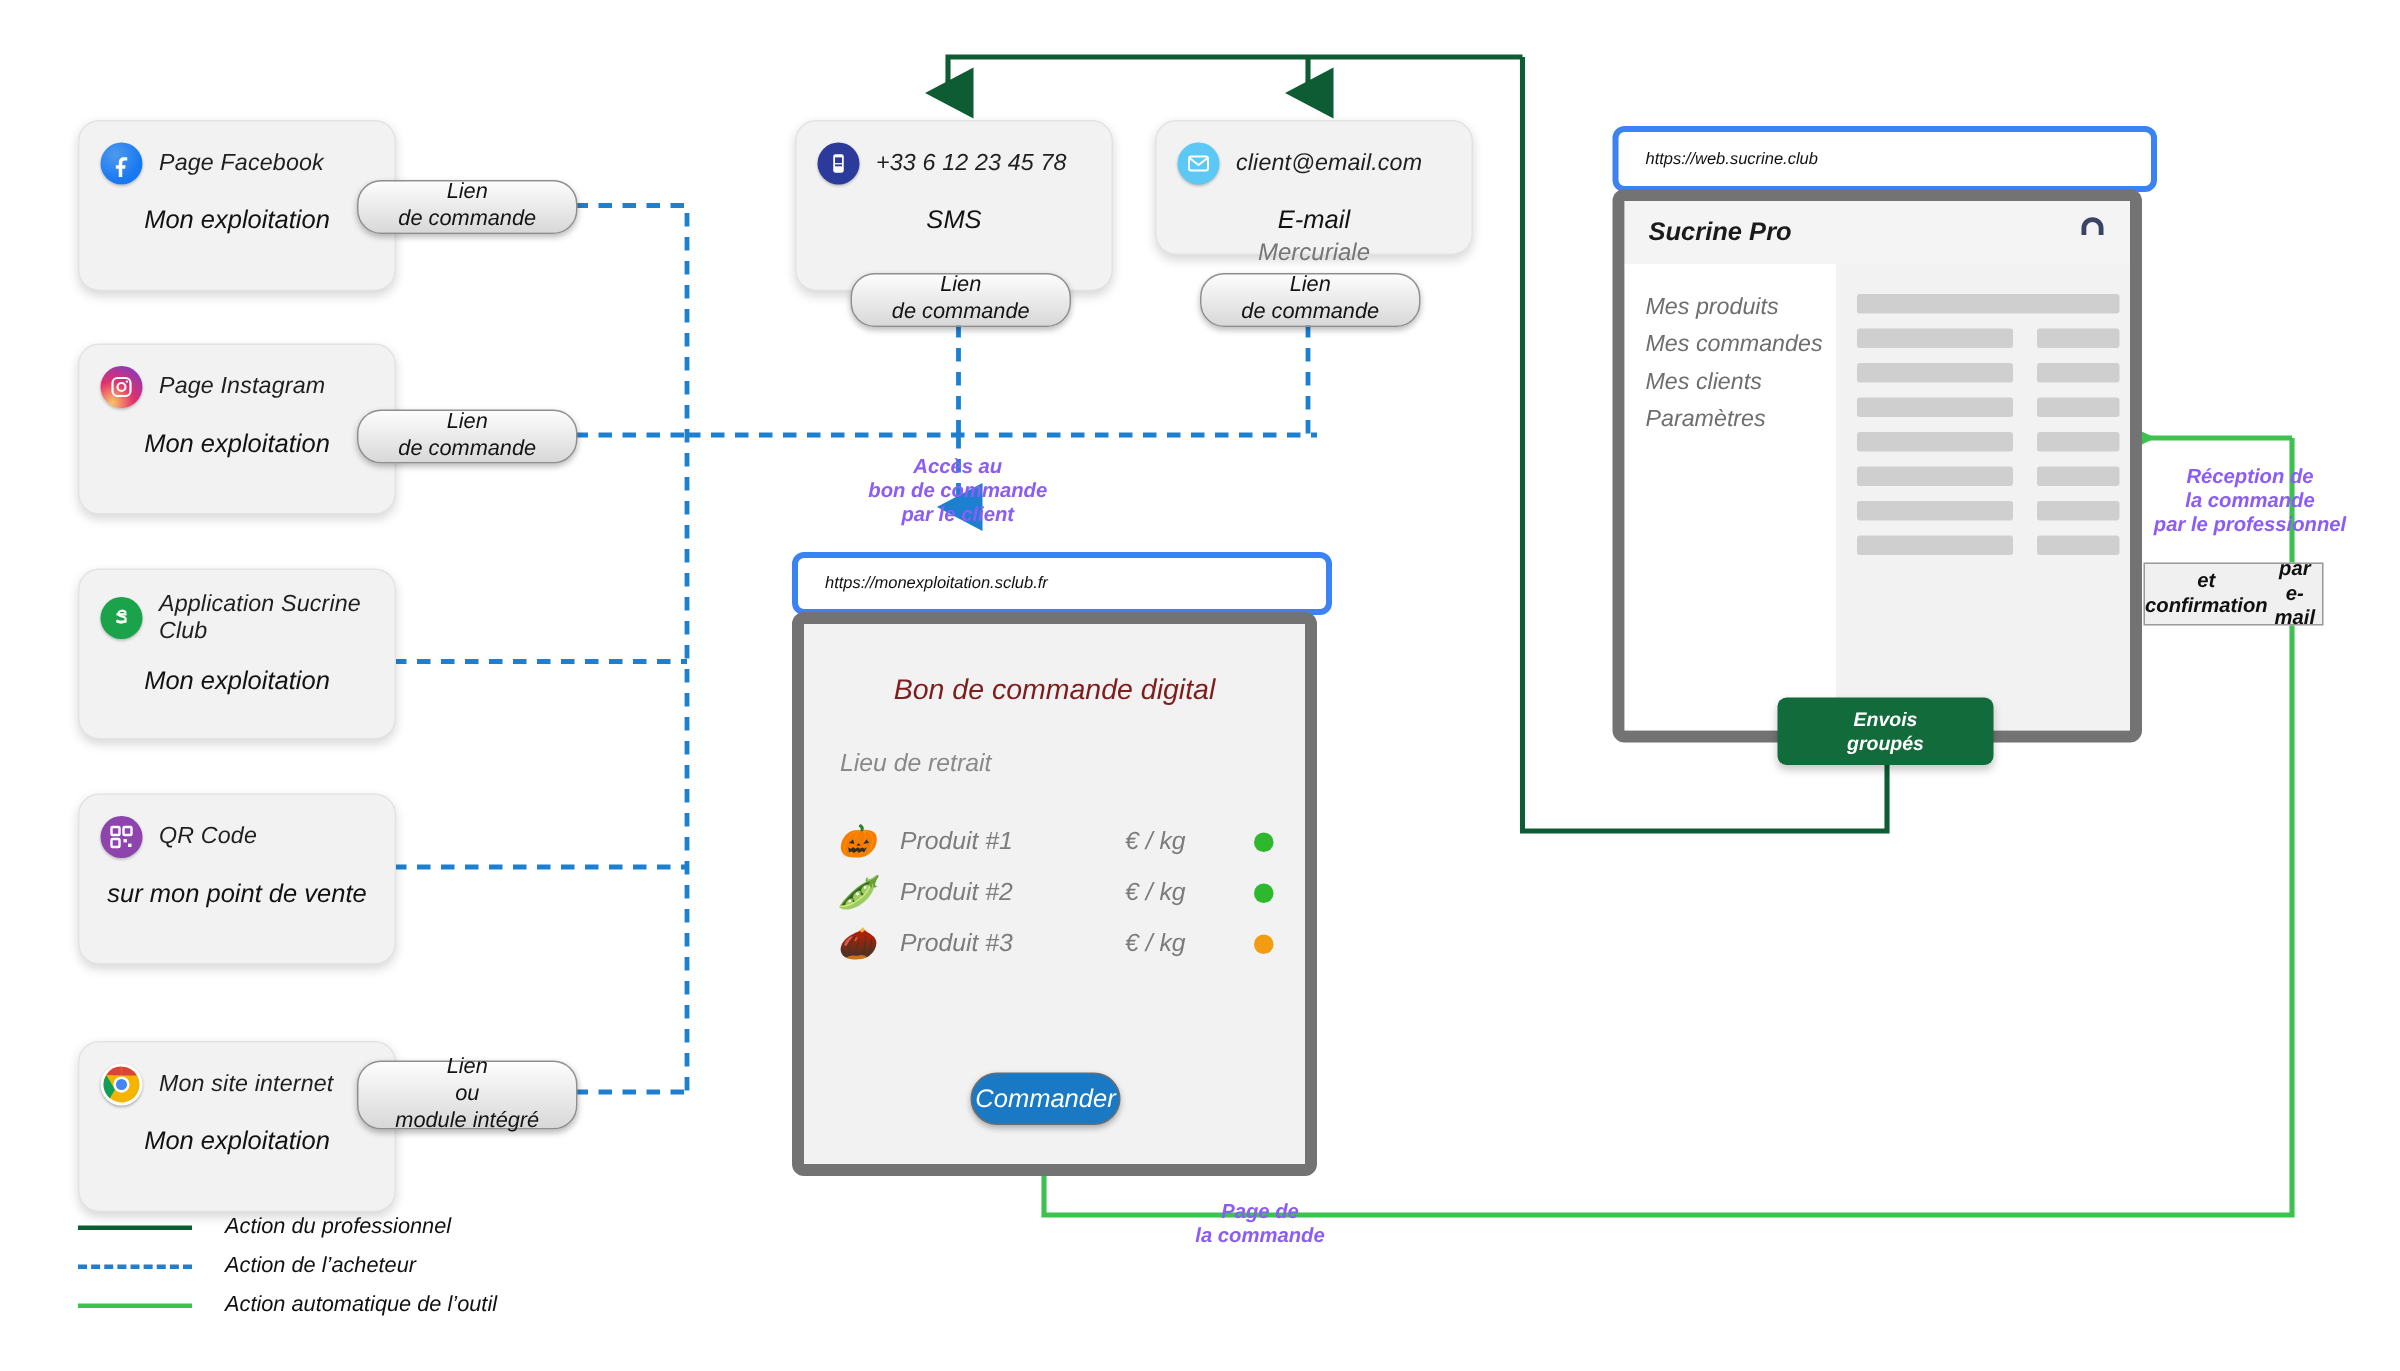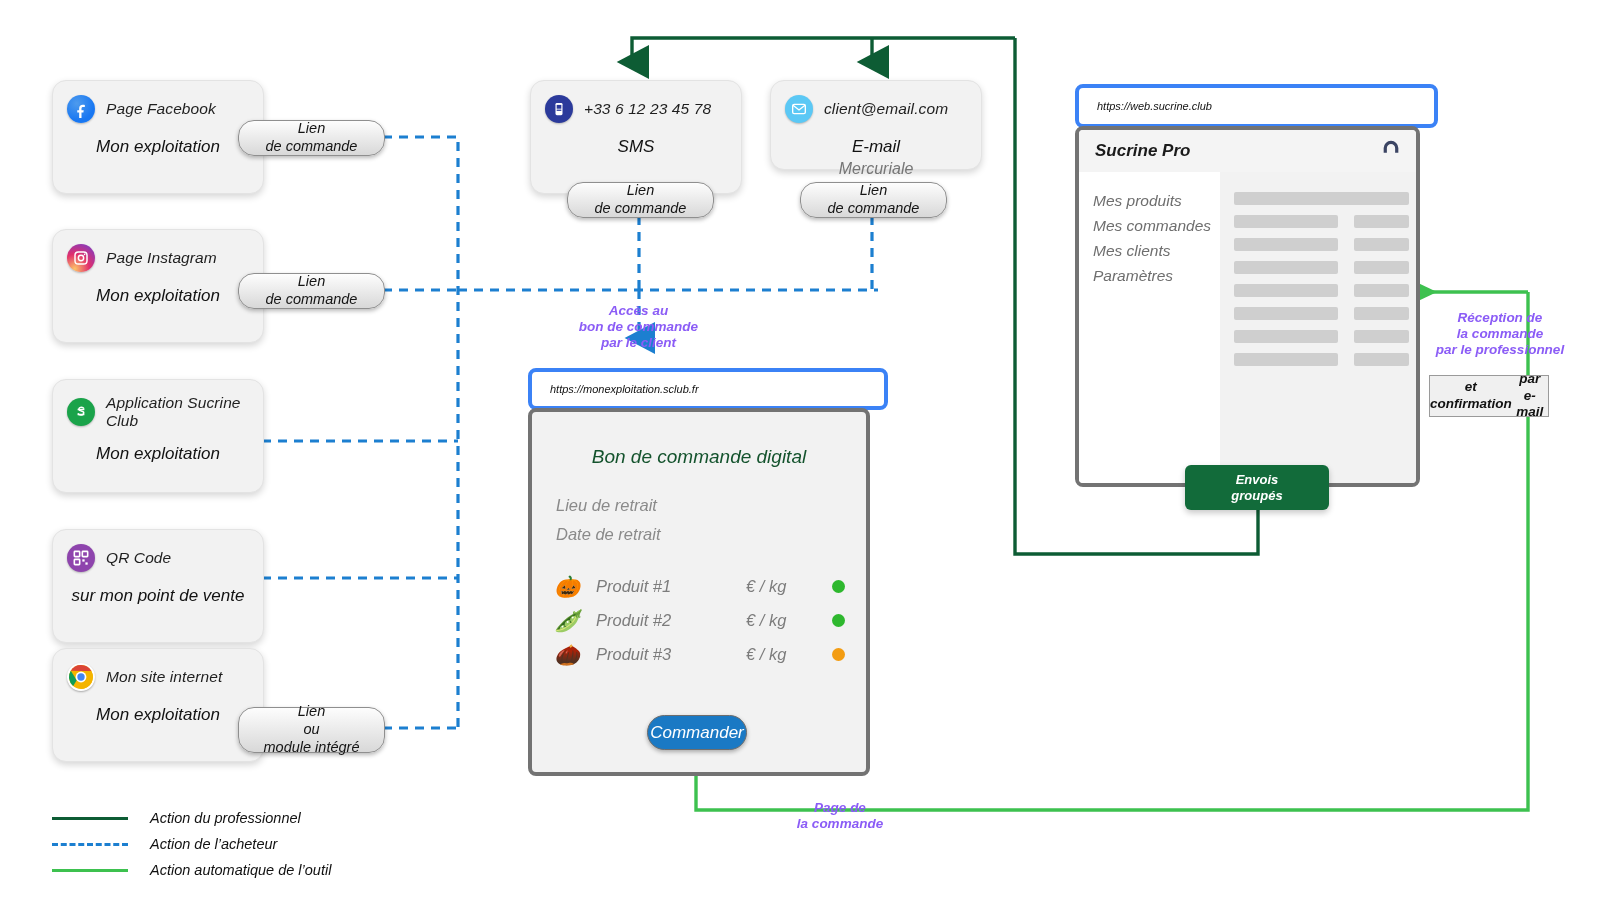--- a/index.html
+++ b/index.html
@@ -30,24 +30,24 @@
 
   
   .pill{position:absolute;background:linear-gradient(#fdfdfd,#d8d8d8);
         border:1px solid #8f8f8f;border-radius:16px;box-shadow:0 2px 4px rgba(0,0,0,.28);
         display:flex;flex-direction:column;align-items:center;justify-content:center;
         font-size:14.5px;color:#141414;line-height:1.22;text-align:center;}
 
   
   .urlbar{position:absolute;background:#fff;border:4px solid #3b82f6;border-radius:8px;
           display:flex;align-items:center;padding-left:18px;font-size:11px;color:#111;}
-  .frame{position:absolute;background:#f2f2f2;border:4px solid #737373;border-radius:8px;overflow:hidden;}
-
-  
-  .form-title{text-align:center;font-size:19px;color:#14532d;margin-top:34px;}
+  .frame{position:absolute;background:#f2f2f2;border:8px solid #737373;border-radius:8px;overflow:hidden;}
+
+  
+  .form-title{text-align:center;font-size:19px;color:#7f1d1d;margin-top:34px;}
   .form-field{font-size:16.5px;color:#8a8a8a;margin-left:24px;}
   .prod-row{display:flex;align-items:center;margin-left:22px;}
   .prod-emoji{width:42px;font-size:21px;line-height:1;}
   .prod-name{width:150px;font-size:16.5px;color:#7c7c7c;}
   .prod-price{width:86px;font-size:16.5px;color:#7c7c7c;}
   .dot{width:13px;height:13px;border-radius:50%;}
   .btn-blue{position:absolute;background:#1a79c4;border:1px solid #6d6d6d;border-radius:18px;
             color:#fff;font-size:17px;display:flex;align-items:center;justify-content:center;
             box-shadow:0 2px 4px rgba(0,0,0,.3);}
 
@@ -176,21 +176,21 @@
             <rect x="18.6" y="18.6" width="3.4" height="3.4"></rect>
         </svg>
       </span>
       <span class="label">QR Code</span>
     </div>
     <div class="body">
       <div class="main">sur mon point de vente</div>
     </div>
   </div>
 
-  <div class="card" style="left:52px;top:648px;width:210px;height:112px;">
+  <div class="card" style="left:52px;top:694px;width:210px;height:112px;">
     <div class="head">
       <span class="ic ic-ch">
         <svg width="26" height="26" viewBox="0 0 24 24">
           <circle cx="12" cy="12" r="11" fill="#f4b400"></circle>
           <path d="M12 1a11 11 0 0 1 9.5 5.5H12z" fill="#db4437"></path>
           <path d="M2.6 6.2 8 15l-3.2 5.4A11 11 0 0 1 2.6 6.2z" fill="#0f9d58"></path>
           <path d="M21.5 6.5A11 11 0 0 1 12 23l4.8-8.3z" fill="#f4b400"></path>
           <path d="M2.6 6.2A11 11 0 0 1 12 1v5.5H12z" fill="#db4437"></path>
           <circle cx="12" cy="12" r="5" fill="#fff"></circle>
             <circle cx="12" cy="12" r="3.4" fill="#4285f4"></circle>
@@ -264,21 +264,20 @@
     <div>par le client</div>
   </div>
 
   <div class="urlbar" style="left:528px;top:368px;width:334px;height:34px;">
     <span>https://monexploitation.sclub.fr</span>
   </div>
   <div class="frame" style="left:528px;top:408px;width:334px;height:360px;">
     <div class="form-title">Bon de commande digital</div>
 
     <div class="form-field" style="margin-top:28px;">Lieu de retrait</div>
-    <div class="form-field" style="margin-top:10px;">Date de retrait</div>
 
     <div class="prod-row" style="margin-top:32px;">
       <span class="prod-emoji">🎃</span>
       <span class="prod-name">Produit #1</span>
       <span class="prod-price">€ / kg</span>
       <span class="dot" style="background:#2eb82e;"></span>
     </div>
     <div class="prod-row" style="margin-top:13px;">
       <span class="prod-emoji">🫛</span>
       <span class="prod-name">Produit #2</span>

